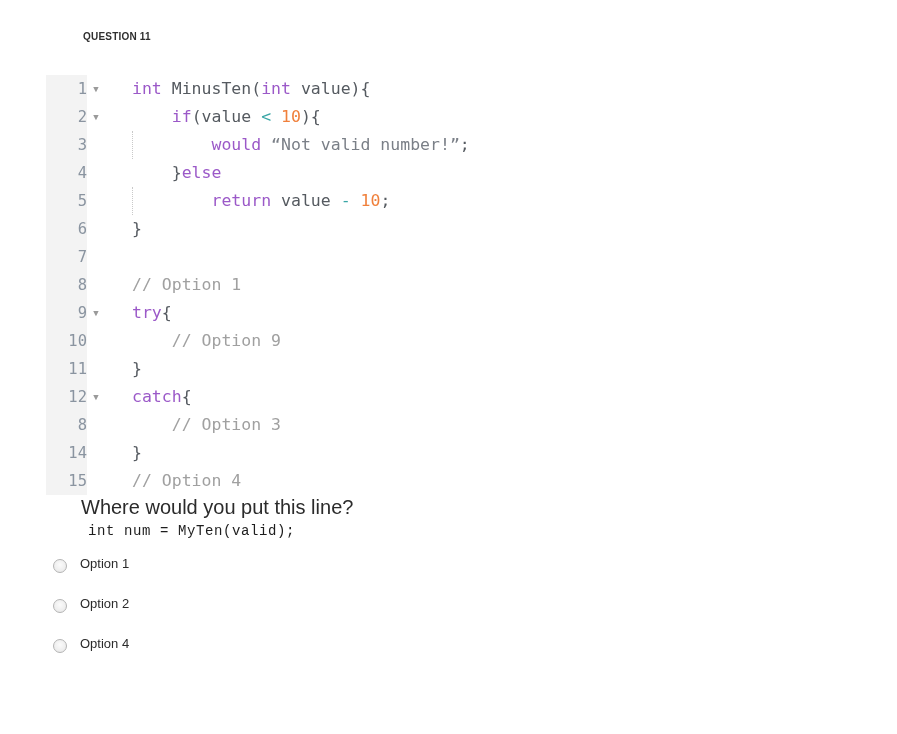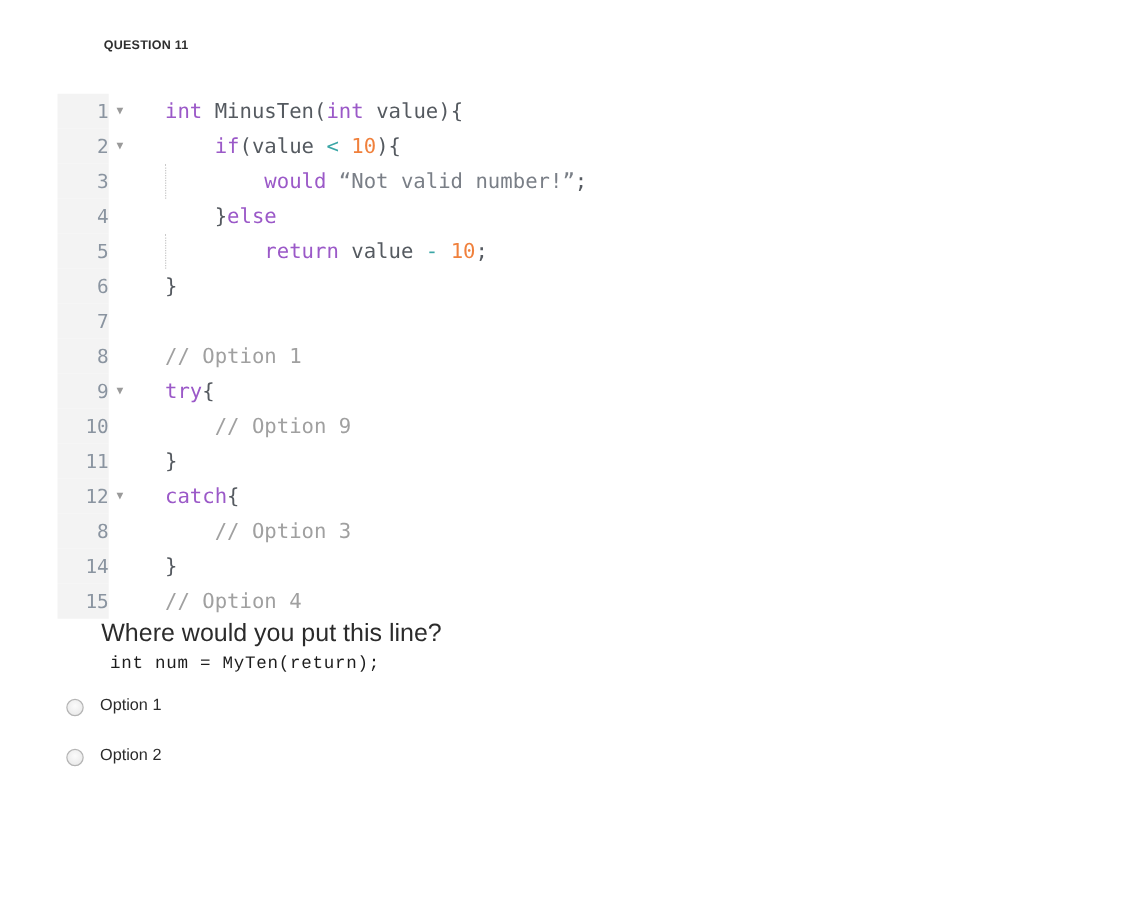--- a/index.html
+++ b/index.html
@@ -189,26 +189,30 @@
         <div class="code-line"><div class="gutter">8</div><div class="code-text"><span class="pln">    </span><span class="cmt">// Option 3</span></div></div>
         <div class="code-line"><div class="gutter">14</div><div class="code-text"><span class="pln">}</span></div></div>
         <div class="code-line"><div class="gutter">15</div><div class="code-text"><span class="cmt">// Option 4</span></div></div>
       </div>
   <div class="indent-guide" style="top: 56px; height: 28px;"></div>
       <div class="indent-guide" style="top: 112px; height: 28px;"></div>
     </div>
 
   <div class="prompt-text">Where would you put this line?</div>
 
-  <div class="snippet-line">int num = MyTen(return);</div>
+  <div class="snippet-line">int num = MyTen(valid);</div>
 
   <div class="options" id="options-container">
       <div class="option-row">
         <div class="radio"></div>
         <div class="option-label">Option 1</div>
       </div>
       <div class="option-row">
         <div class="radio"></div>
         <div class="option-label">Option 2</div>
       </div>
+      <div class="option-row">
+        <div class="radio"></div>
+        <div class="option-label">Option 4</div>
+      </div>
     </div>
 
 </div>
 
 </body></html>

